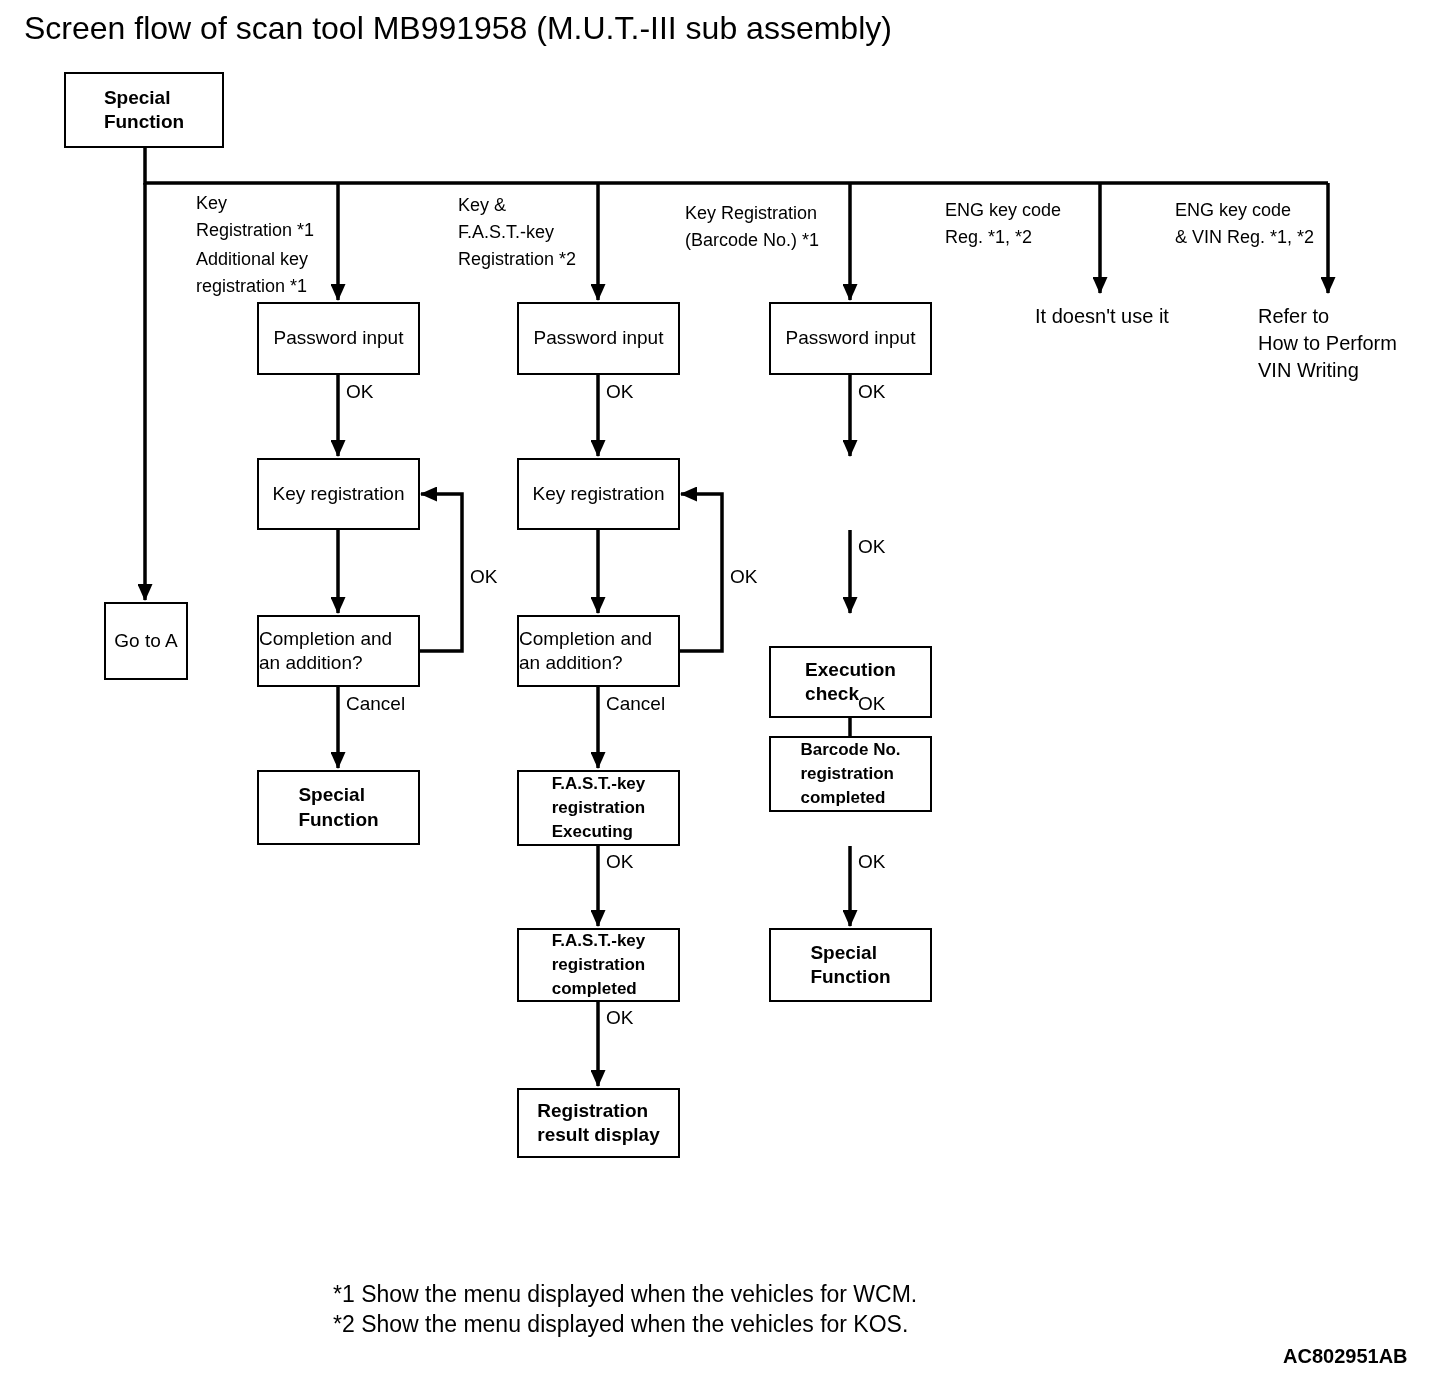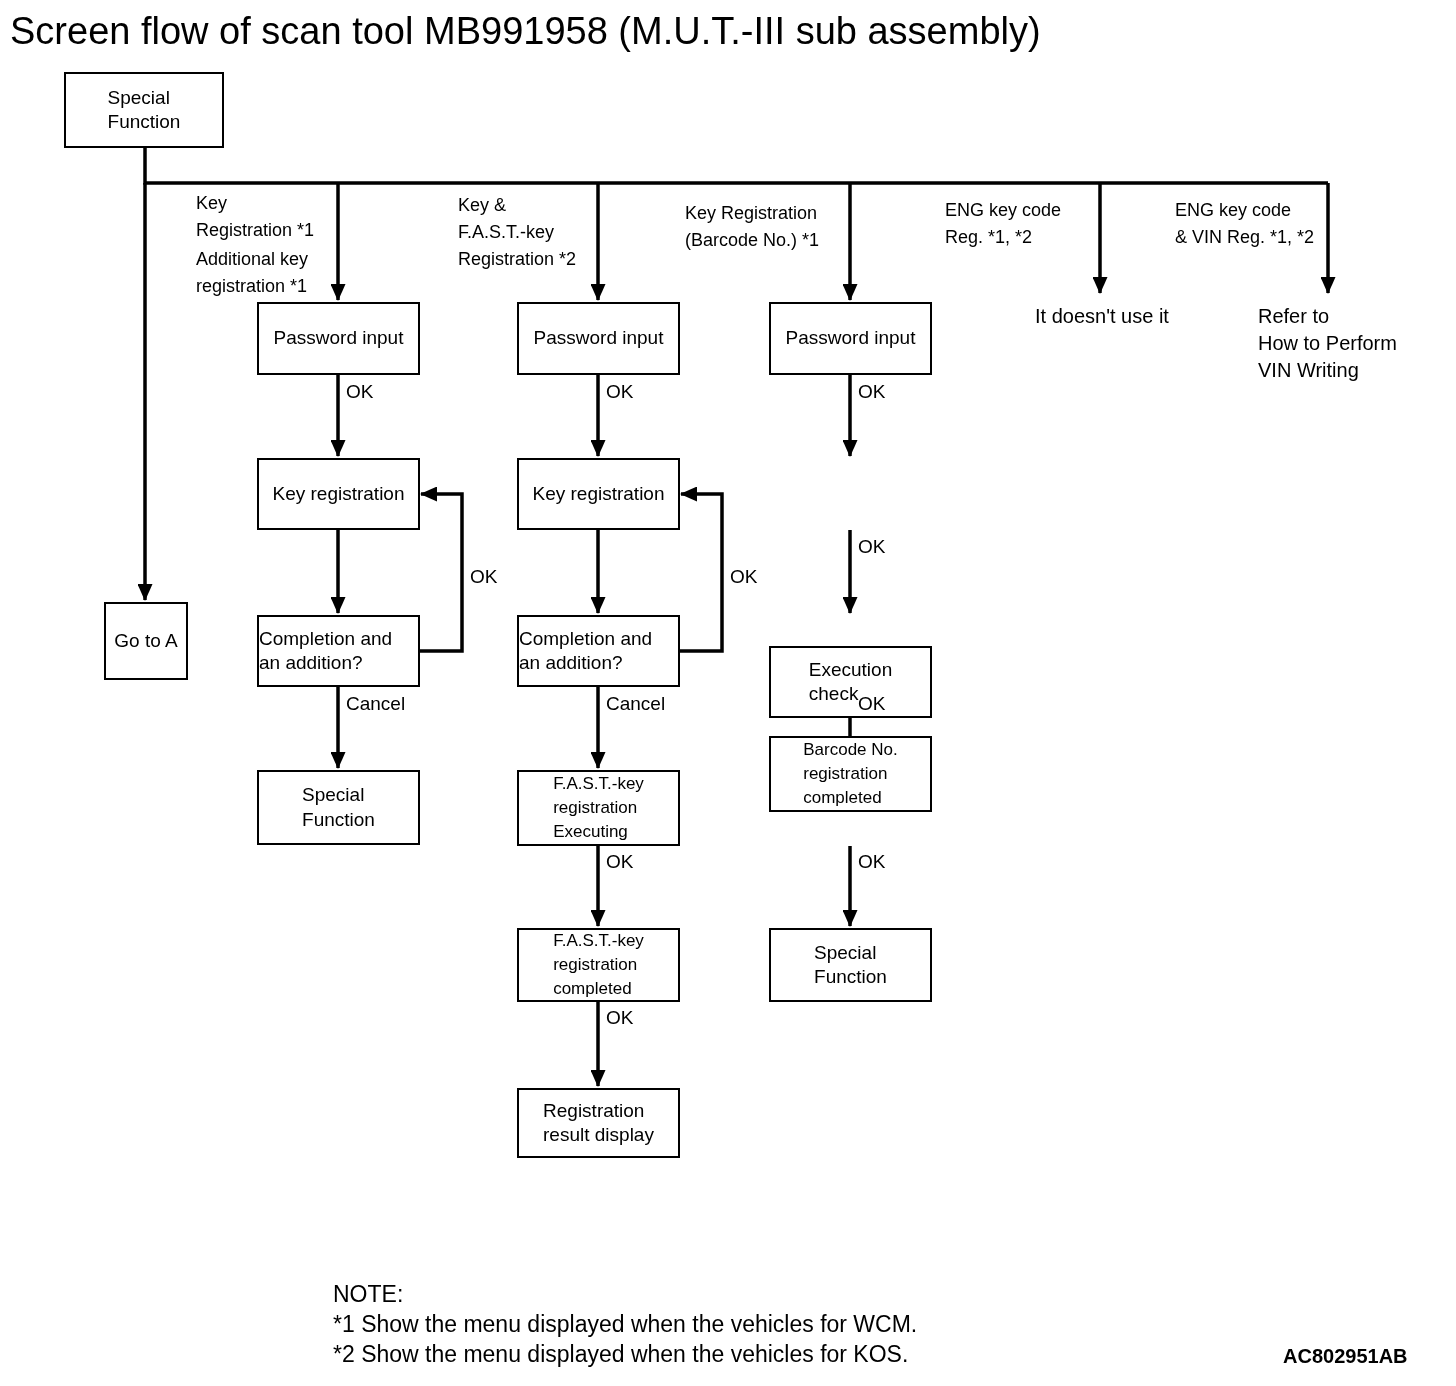--- a/index.html
+++ b/index.html
@@ -1,24 +1,24 @@
 <!DOCTYPE html>
 <html><head>
 <meta charset="utf-8">
 <style>
   * { margin:0; padding:0; box-sizing:border-box; }
   html,body { background:#fff; }
   body { font-family:"Liberation Sans", sans-serif; color:#000; }
   #canvas { position:relative; width:1456px; height:1386px; background:#fff; overflow:hidden; }
   #flow-svg { position:absolute; left:0; top:0; }
-  .title { position:absolute; left:10px; top:10px; font-size:38px; font-weight:400; }
+  .title { position:absolute; left:24px; top:10px; font-size:32px; font-weight:400; }
   .box { position:absolute; border:2px solid #000; background:#fff;
          display:flex; align-items:center; justify-content:center;
          text-align:center; font-size:19px; line-height:1.28; white-space:pre-line; }
-  .box.ctl { text-align:left; }
+  .box.ctl { text-align:left;font-weight:bold; }
   .box.leftpad { justify-content:flex-start; text-align:left; padding-left:0; }
   .box.small { font-size:17px; line-height:1.4; }
   .blabel { position:absolute; font-size:18px; line-height:1.5; white-space:pre-line; }
   .elabel { position:absolute; font-size:19px; white-space:pre-line; }
   .terminal { position:absolute; font-size:20px; line-height:1.35; white-space:pre-line; }
   .note { position:absolute; left:333px; top:1280px; font-size:23px; line-height:1.3; }
   .code { position:absolute; left:1283px; top:1345px; font-size:20px; font-weight:bold; }
 </style>
 </head>
 <body>
@@ -122,20 +122,19 @@
   <span class="elabel" style="left:606px;top:693px">Cancel</span>
   <span class="elabel" style="left:606px;top:851px">OK</span>
   <span class="elabel" style="left:606px;top:1007px">OK</span>
 
   <span class="elabel" style="left:858px;top:381px">OK</span>
   <span class="elabel" style="left:858px;top:536px">OK</span>
   <span class="elabel" style="left:858px;top:693px">OK</span>
   <span class="elabel" style="left:858px;top:851px">OK</span>
 
   <div class="note">
-    <div>NOTE:</div>
     <div>*1 Show the menu displayed when the vehicles for WCM.</div>
     <div>*2 Show the menu displayed when the vehicles for KOS.</div>
   </div>
 
   <div class="code">AC802951AB</div>
 
 </div>
 
 </body></html>

